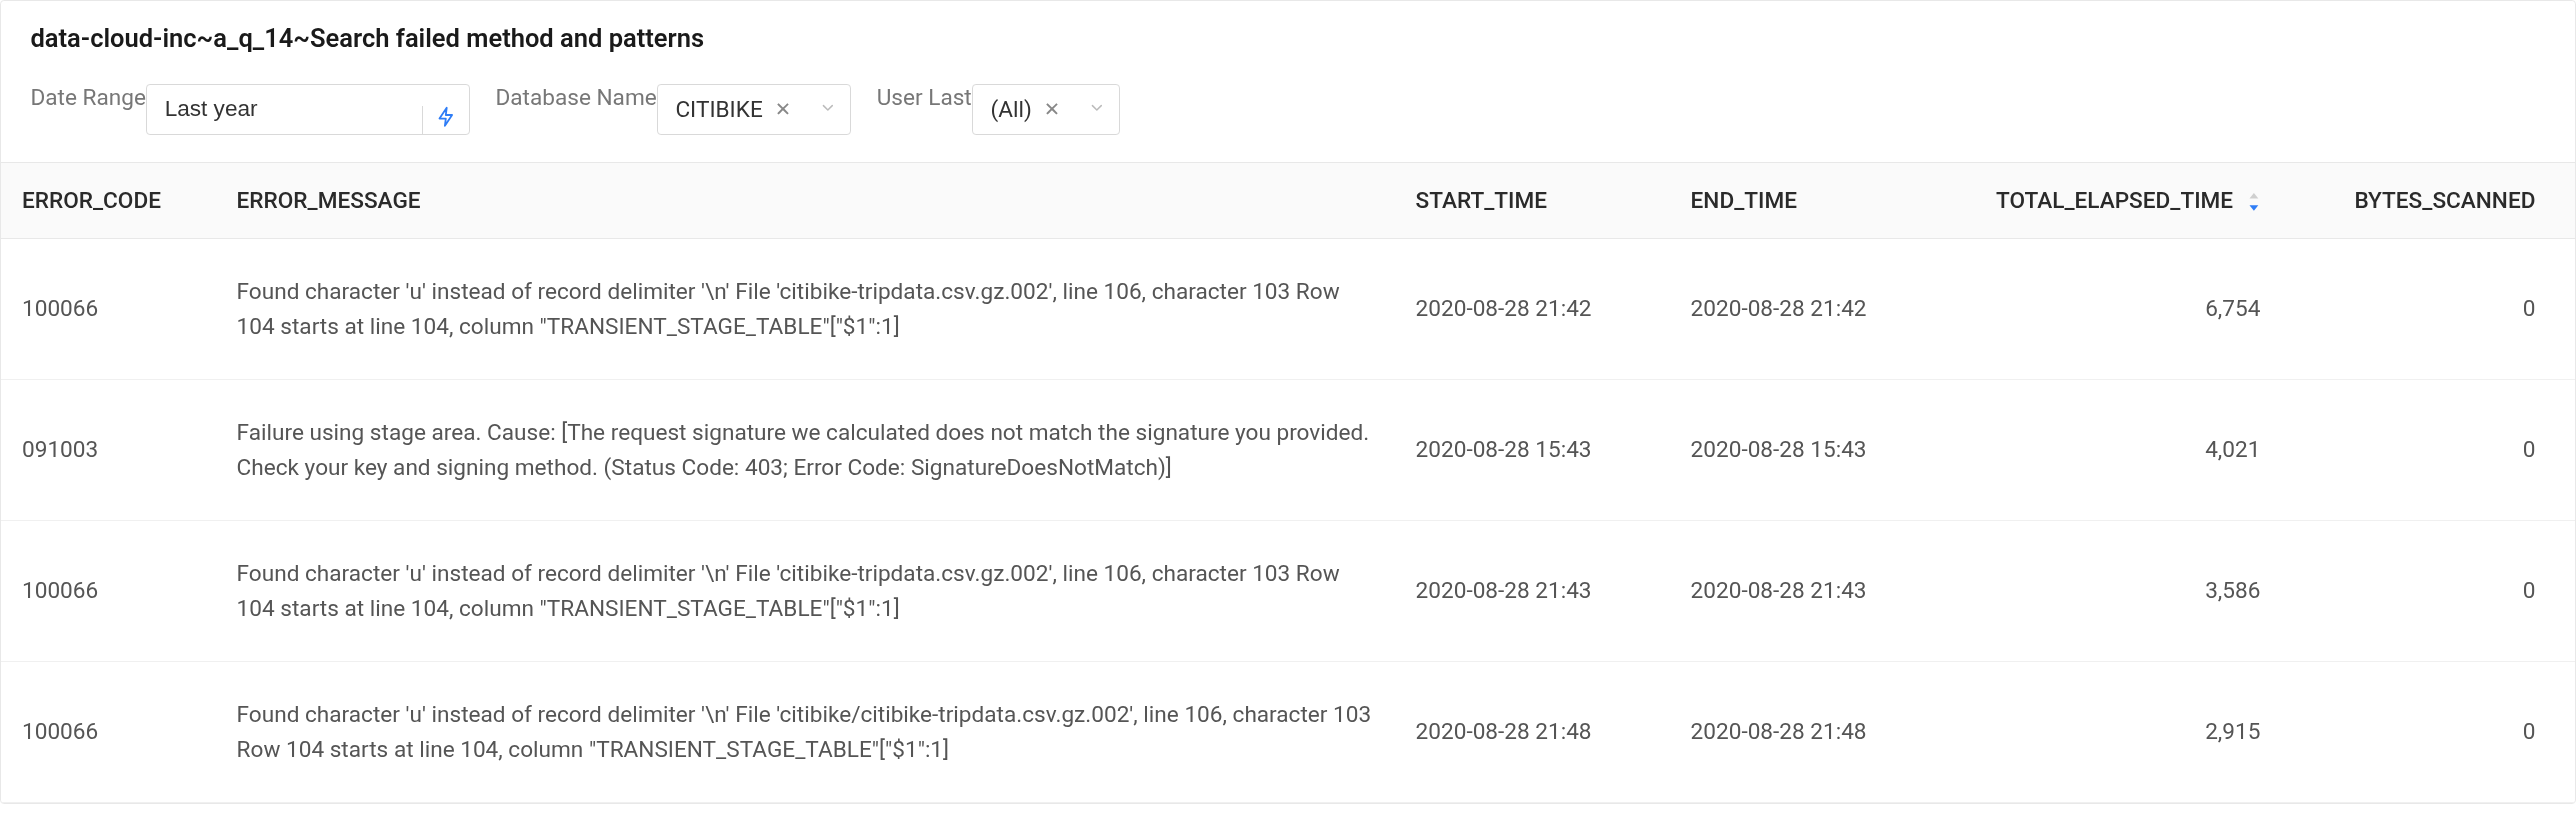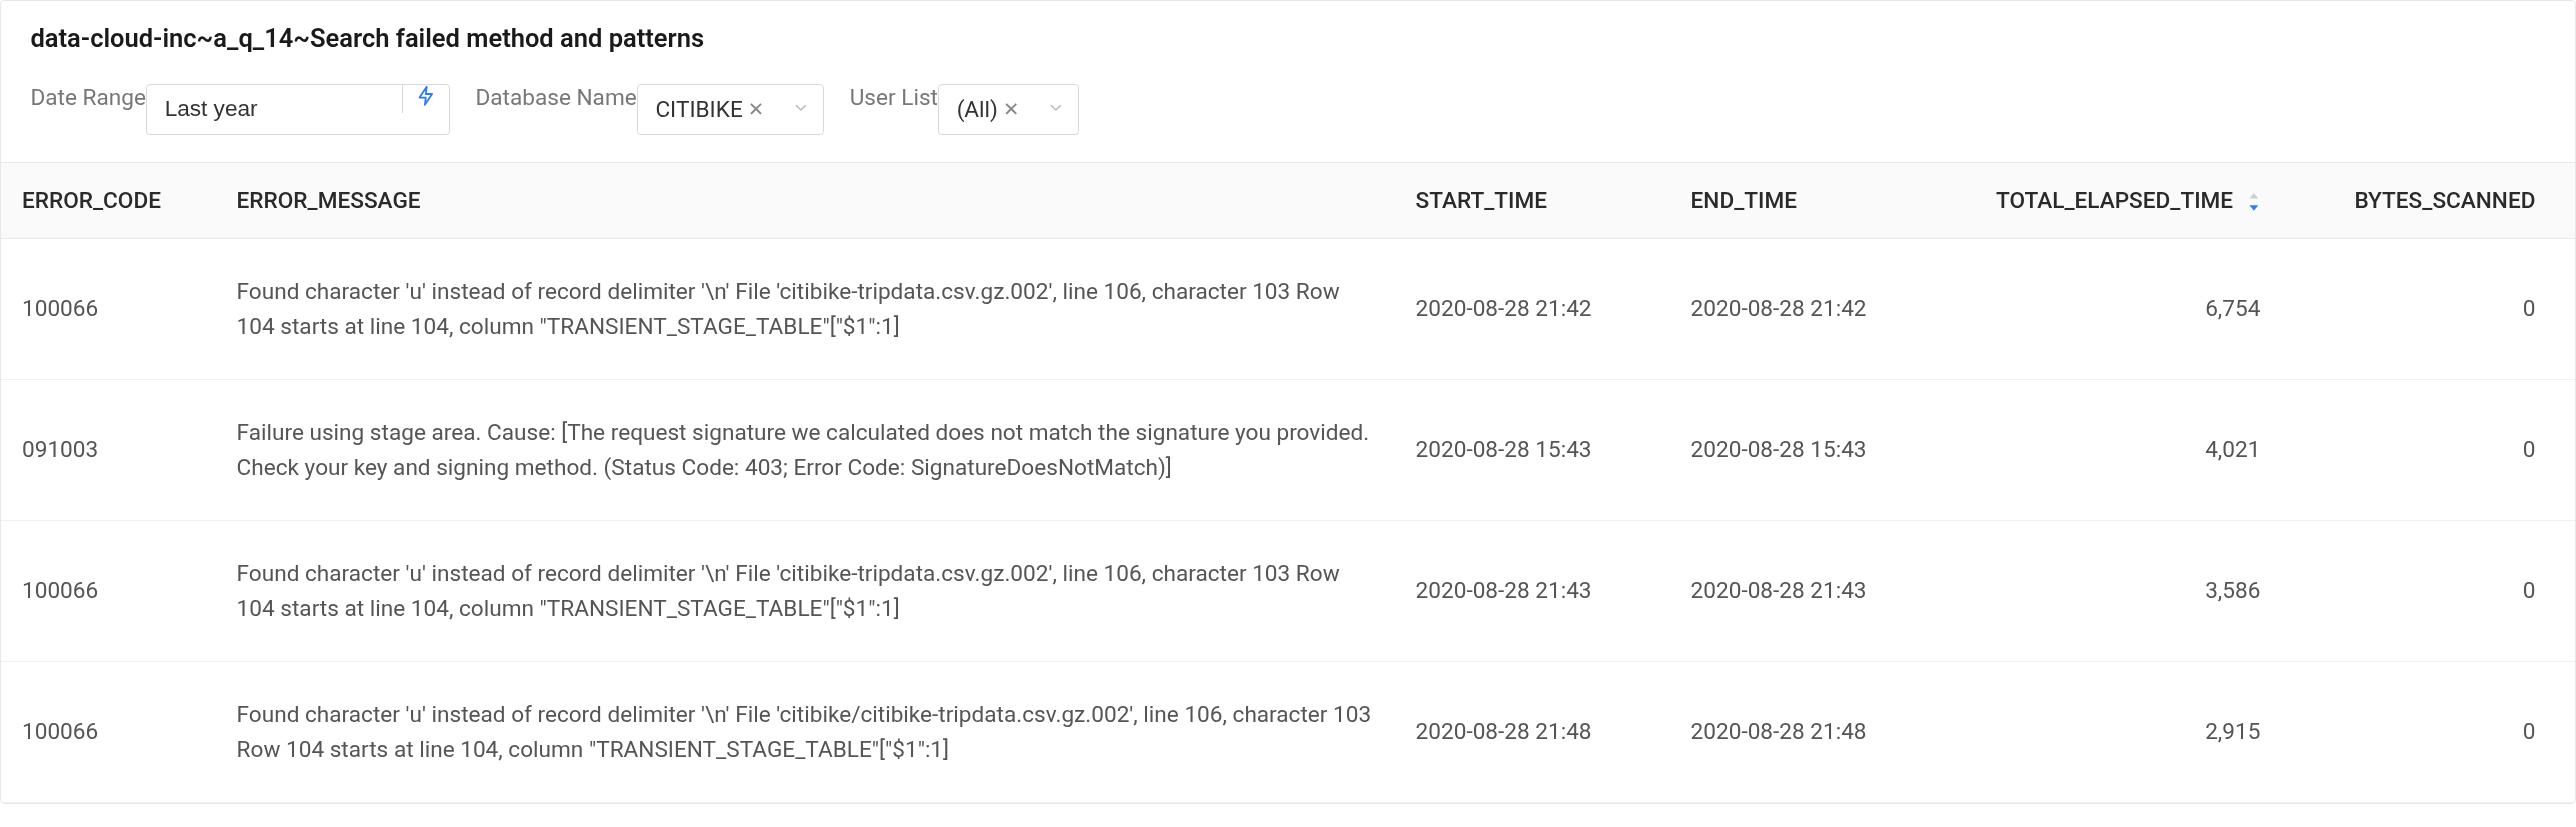--- a/index.html
+++ b/index.html
@@ -41,21 +41,22 @@
     .filter-control {
       display: flex;
       align-items: center;
       border: 1px solid #d9d9d9;
       border-radius: 3.9px;
       height: 51px;
       background: #fff;
     }
     .date-range-control {
       display: flex;
-      align-items: flex-start;
+      align-items: flex-end;
+      gap: 20px;
     }
     .date-range-input {
       border: none;
       padding: 0 17.7px;
       font-size: 22.6px;
       color: #333;
       outline: none;
       width: 255px;
       height: 100%;
       background: transparent;
@@ -71,21 +72,21 @@
     .select-control {
       padding: 0 13.8px;
       cursor: pointer;
       gap: 9.8px;
     }
     .chip {
       display: inline-flex;
       align-items: center;
       font-size: 22.6px;
       color: #333;
-      gap: 5px;
+      gap: 12px;
       padding: 0 3.9px;
     }
     .chip-close {
       color: #888;
       cursor: pointer;
       font-size: 19.6px;
       line-height: 1;
     }
     .chevron-down {
       color: #bbb;
@@ -176,21 +177,21 @@
         </span>
         <span class="chevron-down">
           <svg width="17.7" height="17.7" viewBox="0 0 24 24" fill="none" stroke="currentColor" stroke-width="2" stroke-linecap="round" stroke-linejoin="round">
               <polyline points="6 9 12 15 18 9"></polyline>
             </svg>
         </span>
       </div>
     </div>
 
     <div class="filter-group">
-      <div class="filter-label">User List</div>
+      <div class="filter-label">User Last</div>
       <div class="filter-control select-control">
         <span class="chip">
           <span>(All)</span>
           <span class="chip-close">✕</span>
         </span>
         <span class="chevron-down">
           <svg width="17.7" height="17.7" viewBox="0 0 24 24" fill="none" stroke="currentColor" stroke-width="2" stroke-linecap="round" stroke-linejoin="round">
               <polyline points="6 9 12 15 18 9"></polyline>
             </svg>
         </span>

